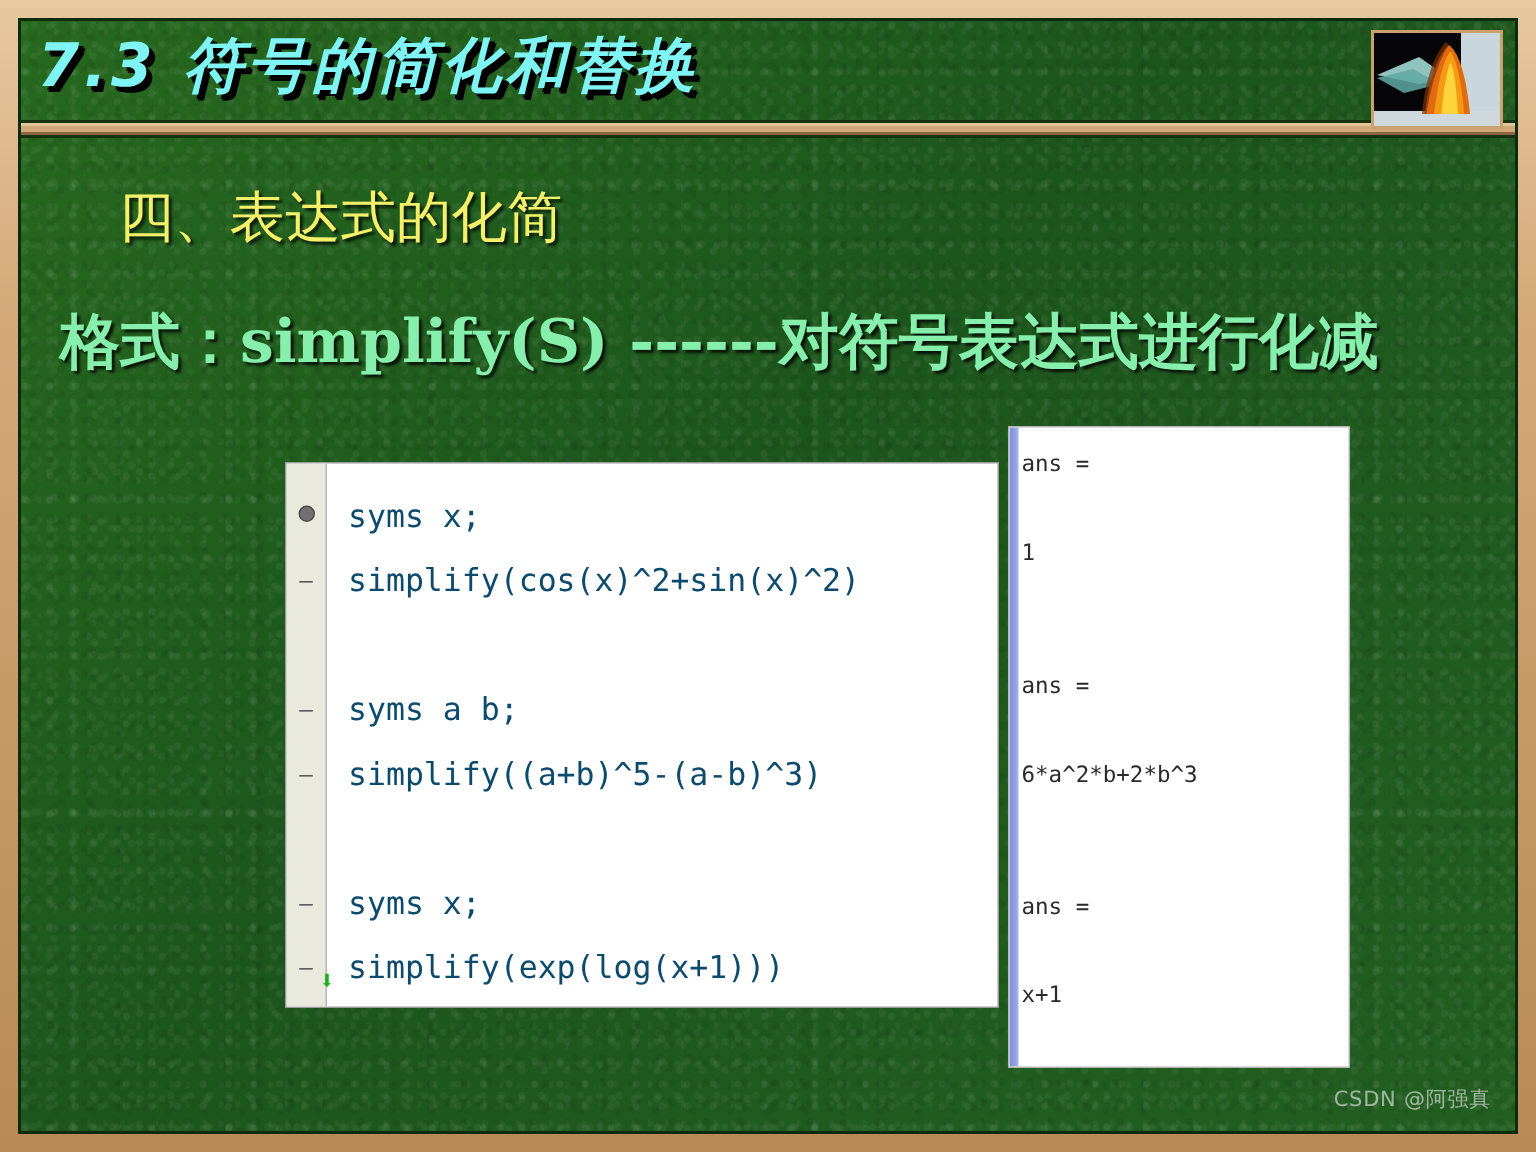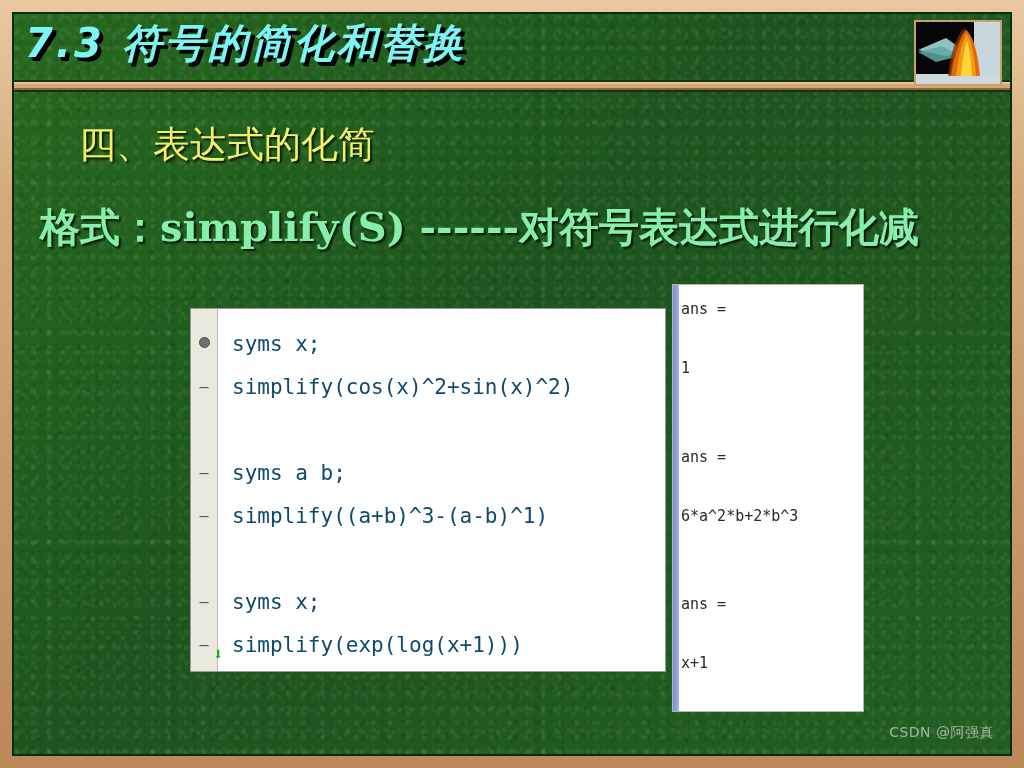--- a/index.html
+++ b/index.html
@@ -115,21 +115,21 @@
   }
   .code-line{
     font-family:"DejaVu Sans Mono","Liberation Mono",monospace;
     font-size:21px;line-height:43px;color:#0c4a6e;white-space:pre;
     height:43px;
   }
   .code-line.blank{color:transparent;}
 
   
   #output-panel{
-    position:absolute;left:658px;top:270px;width:192px;height:428px;
+    position:absolute;left:658px;top:270px;width:228px;height:428px;
     background:#ffffff;border:1px solid #b5b5b5;
     box-sizing:border-box;overflow:hidden;
   }
   #output-accent{
     position:absolute;left:0;top:0;bottom:0;width:6px;
     background:linear-gradient(90deg,#7f92d8 0%,#8fa0e0 60%,#aab7ea 100%);
   }
   #output-body{
     position:absolute;left:8px;top:10px;right:2px;bottom:0;
   }
@@ -185,21 +185,21 @@
           <span class="gutter-mark" style="top: 200px;">–</span>
           <span class="gutter-mark" style="top: 286px;">–</span>
           <span class="gutter-mark" style="top: 329px;">–</span>
           <span class="gutter-mark" style="top: 337px; color: rgb(24, 176, 24); left: 14px; font-size: 17px;">⬇</span>
         </div>
       <div id="code-body">
           <div class="code-line">syms x;</div>
           <div class="code-line">simplify(cos(x)^2+sin(x)^2)</div>
           <div class="code-line blank"> </div>
           <div class="code-line">syms a b;</div>
-          <div class="code-line">simplify((a+b)^3-(a-b)^1)</div>
+          <div class="code-line">simplify((a+b)^5-(a-b)^3)</div>
           <div class="code-line blank"> </div>
           <div class="code-line">syms x;</div>
           <div class="code-line">simplify(exp(log(x+1)))</div>
         </div>
     </div>
 
     <div id="output-panel">
       <div id="output-accent"></div>
       <div id="output-body">
           <div class="out-line">ans =</div>

